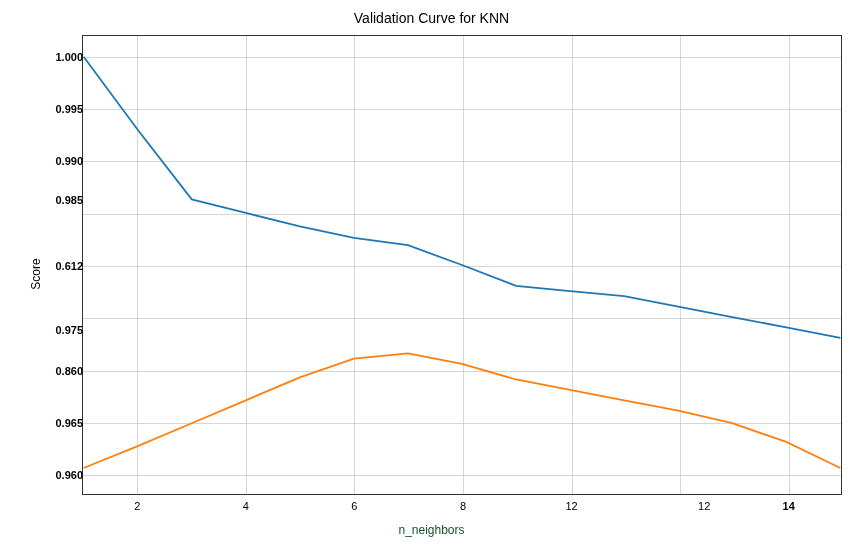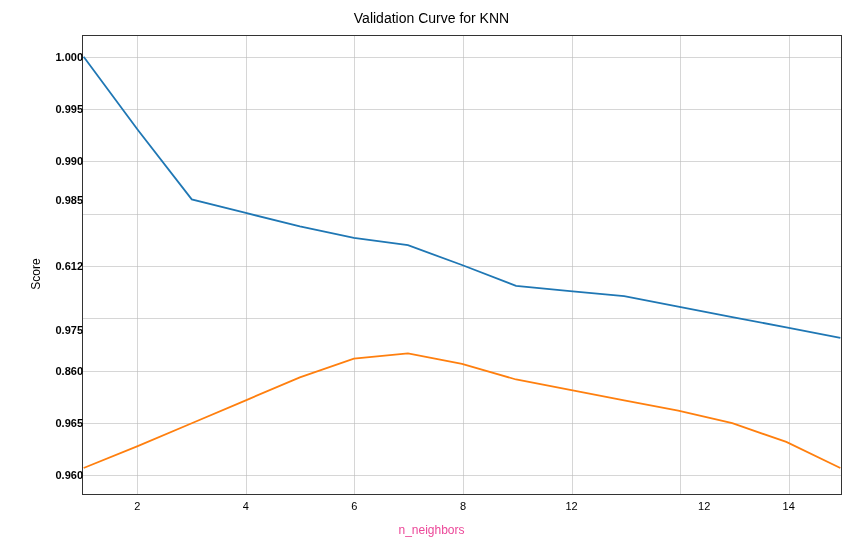--- a/index.html
+++ b/index.html
@@ -41,21 +41,21 @@
       transform: translateY(-50%) rotate(-90deg);
       font-size: 12px;
       color: #000;
     }
     .xlabel {
       position: absolute;
       bottom: 10px;
       left: 50%;
       transform: translateX(-50%);
       font-size: 12px;
-      color: #ec4899;
+      color: #14532d;
     }
     .grid-line-v {
       position: absolute;
       width: 1px;
       height: 100%;
       background: #bbb;
       opacity: 0.6;
     }
     .grid-line-h {
       position: absolute;
@@ -140,21 +140,21 @@
     <svg class="lines" viewBox="0 0 760 460">
         <polyline points="0,20.909090909090878 54.285714285714285,94.09090909090912 108.57142857142857,164.13636363636397 162.85714285714286,177.72727272727275 217.14285714285714,191.31818181818147 271.42857142857144,202.81818181818136 325.7142857142857,210.1363636363635 380,230 434.2857142857143,250.9090909090909 488.5714285714286,256.13636363636306 542.8571428571429,261.3636363636364 597.1428571428571,271.8181818181818 651.4285714285714,282.27272727272725 705.7142857142858,292.72727272727275 760,303.1818181818182" fill="none" stroke="#1f77b4" stroke-width="1.8"></polyline>
         <polyline points="0,433.8636363636358 54.285714285714285,411.9090909090904 108.57142857142857,388.90909090909065 162.85714285714286,365.9090909090909 217.14285714285714,342.90909090909116 271.42857142857144,324.0909090909091 325.7142857142857,318.8636363636358 380,329.31818181818124 434.2857142857143,345 488.5714285714286,355.45454545454544 542.8571428571429,365.9090909090909 597.1428571428571,376.3636363636364 651.4285714285714,388.90909090909065 705.7142857142858,407.72727272727275 760,433.8636363636358" fill="none" stroke="#ff7f0e" stroke-width="1.8"></polyline>
       </svg>
   <div class="x-tick" style="left: 54.2857px;">2</div>
       <div class="x-tick" style="left: 162.857px;">4</div>
       <div class="x-tick" style="left: 271.429px;">6</div>
       <div class="x-tick" style="left: 380px;">8</div>
       <div class="x-tick" style="left: 488.571px;">12</div>
       <div class="x-tick" style="left: 597.143px; margin-left: 24px;">12</div>
-      <div class="x-tick" style="left: 705.714px;">14</div>
+      <div class="x-tick" style="left: 705.714px; font-weight: bold;">14</div>
       <div class="y-tick" style="top: 439.091px;">0.960</div>
       <div class="y-tick" style="top: 386.818px; text-align: center;">0.965</div>
       <div class="y-tick" style="top: 334.545px;">0.860</div>
       <div class="y-tick" style="top: 294px;">0.975</div>
       <div class="y-tick" style="top: 230px;">0.612</div>
       <div class="y-tick" style="top: 164px;">0.985</div>
       <div class="y-tick" style="top: 125.455px;">0.990</div>
       <div class="y-tick" style="top: 73.1818px;">0.995</div>
       <div class="y-tick" style="top: 20.9091px;">1.000</div>
     </div>

